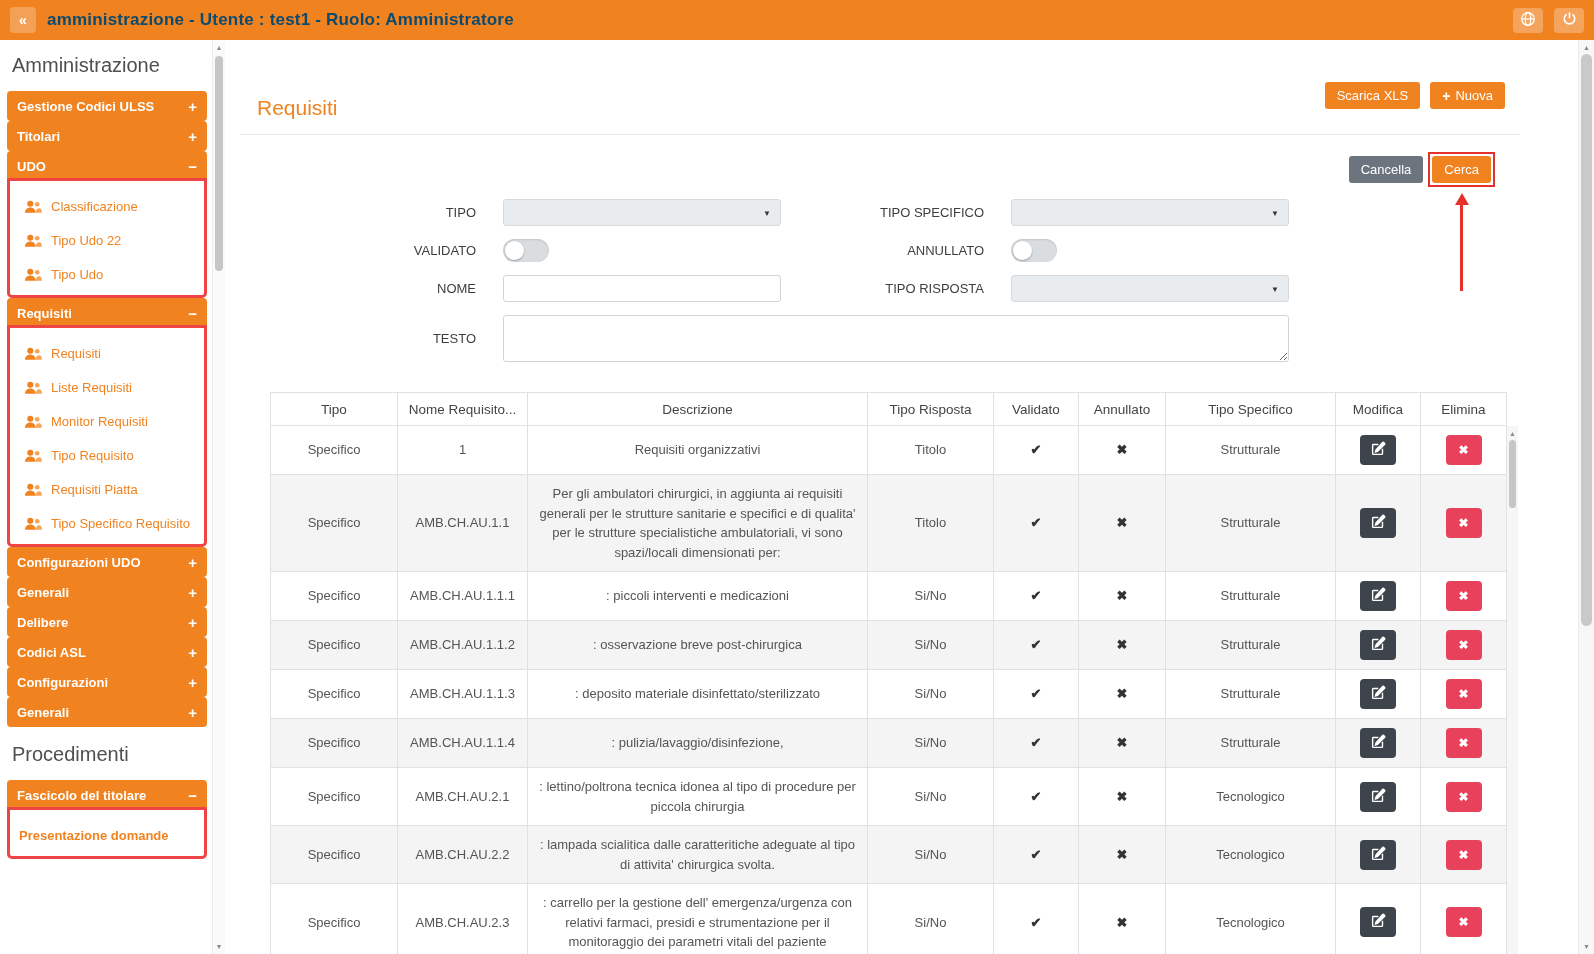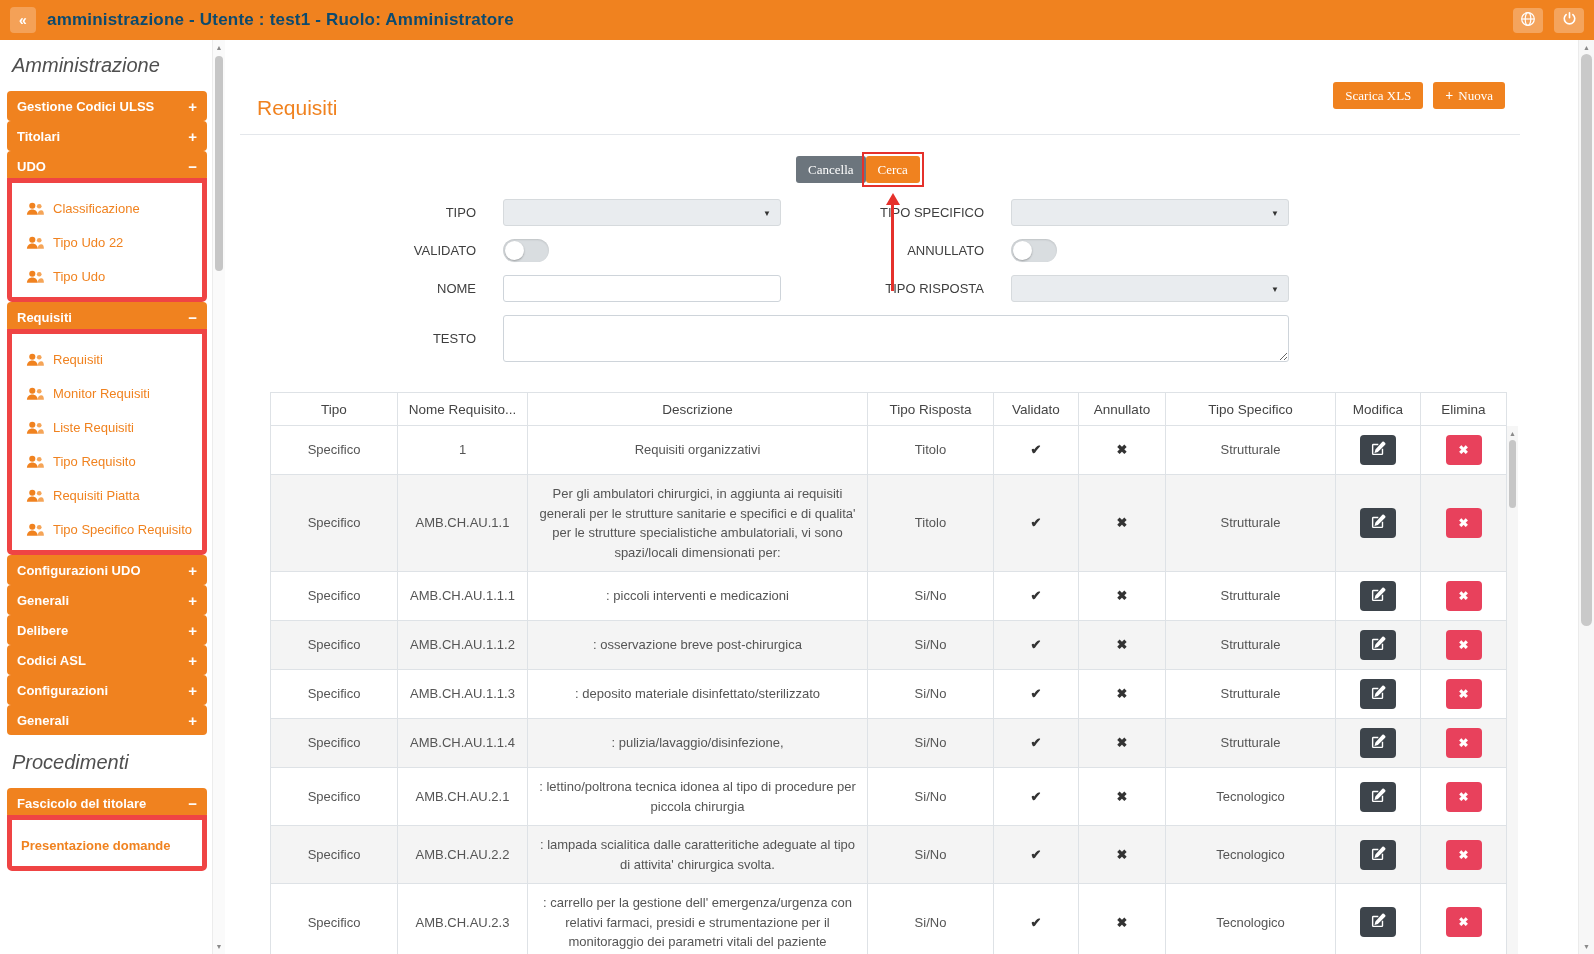--- a/index.html
+++ b/index.html
@@ -11,47 +11,47 @@
   .collapse-btn { width: 26px; height: 26px; border: none; border-radius: 4px; background: rgba(255,255,255,.25); color: #fff; font-size: 14px; font-weight: bold; cursor: pointer; line-height: 1; font-family: inherit; }
   .topbar-title { color: #0c4a6e; font-size: 17px; font-weight: bold; letter-spacing: .2px; }
   .topbar-spacer { flex: 1; }
   .topbar-icon-btn { width: 30px; height: 25px; border: none; border-radius: 4px; background: rgba(255,255,255,.28); display: flex; align-items: center; justify-content: center; cursor: pointer; }
 
   
   .frame { position: absolute; top: 40px; left: 0; right: 0; bottom: 0; display: flex; }
 
   
   .sidebar { width: 212px; padding: 12px 5px 0 7px; overflow: hidden; flex: none; }
-  .side-heading { font-size: 20px; color: #4f4f4f; margin: 2px 0 14px 5px; font-weight: 400; font-style: italic; }
+  .side-heading { font-size: 20px; color: #4f4f4f; margin: 2px 0 14px 5px; font-weight: 400; }
   .side-heading.proc { margin-top: 16px; }
   .side-section { }
   .side-btn { width: 100%; height: 30px; border: none; border-radius: 4px; background: #f0821f; color: #fff; font-weight: bold; font-size: 13px; display: flex; align-items: center; justify-content: space-between; padding: 0 10px; cursor: pointer; font-family: inherit; }
   .side-btn-toggle { font-size: 15px; font-weight: bold; }
-  .side-children { border: 5px solid #ef4444; border-radius: 0 0 5px 5px; margin-top: -3px; padding: 8px 0 4px 0; background: #fff; position: relative; z-index: 0; }
+  .side-children { border: 3px solid #ef4444; border-radius: 0 0 5px 5px; margin-top: -3px; padding: 8px 0 4px 0; background: #fff; position: relative; z-index: 0; }
   .side-child { display: flex; align-items: center; gap: 9px; height: 34px; padding-left: 14px; color: #f0821f; font-size: 13px; cursor: pointer; }
   .side-child.plain { padding-left: 9px; font-weight: bold; }
   .person-icon svg { display: block; }
 
   .sb-scroll { width: 13px; flex: none; background: #fafafa; border-left: 1px solid #ececec; position: relative; }
   .scroll-arr { position: absolute; left: 0; width: 100%; text-align: center; font-size: 7px; color: #8a8a8a; cursor: pointer; }
   .scroll-arr.up { top: 4px; } .scroll-arr.down { bottom: 4px; }
   .sb-scroll .thumb { position: absolute; left: 2px; top: 16px; width: 8px; height: 215px; border-radius: 4px; background: #c6c6c6; cursor: pointer; }
 
   
   .main { flex: 1; position: relative; overflow: hidden; background: #fff; }
   .page-head { display: flex; align-items: flex-start; padding: 42px 73px 0 32px; }
   .page-title { color: #f0821f; font-size: 21px; font-weight: 400; margin-top: 14px; }
   .head-actions { margin-left: auto; display: flex; gap: 10px; }
-  .btn { border: none; border-radius: 3px; color: #fff; font-size: 13px; font-family: Liberation Serif, serif; height: 27px; padding: 0 12px; cursor: pointer; display: inline-flex; align-items: center; gap: 5px; white-space: nowrap; }
+  .btn { border: none; border-radius: 3px; color: #fff; font-size: 13px; font-family: Liberation Sans, sans-serif; height: 27px; padding: 0 12px; cursor: pointer; display: inline-flex; align-items: center; gap: 5px; white-space: nowrap; }
   .btn.orange { background: #f0821f; }
   .btn.gray { background: #6c757d; }
   .plus-glyph { font-weight: bold; font-size: 14px; }
   .head-divider { border: none; border-top: 1px solid #e4e7eb; margin: 14px 58px 0 15px; }
 
-  .actions-row { display: flex; justify-content: center; padding: 21px 73px 0 0; }
+  .actions-row { display: flex; justify-content: flex-end; gap: 9px; padding: 21px 73px 0 0; }
   .cerca-wrap { position: relative; margin-right: 14px; }
   .annot-box { position: absolute; inset: -4px; border: 2px solid #e5312b; pointer-events: none; }
   .annot-arrow { position: absolute; top: calc(100% + 10px); left: 50%; transform: translateX(-50%); display: flex; flex-direction: column; align-items: center; z-index: 6; pointer-events: none; }
   .annot-head { width: 0; height: 0; border-left: 7px solid transparent; border-right: 7px solid transparent; border-bottom: 12px solid #e5312b; }
   .annot-line { width: 3.5px; height: 86px; background: #e5312b; }
 
   
   .filters { display: grid; grid-template-columns: 211px 278px 176px 278px; column-gap: 27px; row-gap: 13px; margin: 16px 0 0 40px; align-items: center; }
   .f-label { text-align: right; font-size: 13px; color: #3e3e3e; }
   .f-select { position: relative; height: 27px; background: #e9ecef; border: 1px solid #d6dadd; border-radius: 3px; cursor: pointer; }
@@ -189,33 +189,33 @@
 
   <div class="side-child">
     <span class="person-icon">
       <svg width="18" height="15" viewBox="0 0 20 16">
         <circle cx="7" cy="5" r="3.4" fill="#f0821f"></circle>
         <path d="M1 15c0-3.6 2.7-6 6-6s6 2.4 6 6z" fill="#f0821f"></path>
         <circle cx="14.7" cy="5.5" r="2.6" fill="#f5a558"></circle>
         <path d="M12.7 15c.2-3 1.9-5 4.4-5 1.6 0 2.8 1.4 2.8 5z" fill="#f5a558"></path>
       </svg>
     </span>
+    <span class="side-child-label">Liste Requisiti</span>
+  </div>
+
+  <div class="side-child">
+    <span class="person-icon">
+      <svg width="18" height="15" viewBox="0 0 20 16">
+        <circle cx="7" cy="5" r="3.4" fill="#f0821f"></circle>
+        <path d="M1 15c0-3.6 2.7-6 6-6s6 2.4 6 6z" fill="#f0821f"></path>
+        <circle cx="14.7" cy="5.5" r="2.6" fill="#f5a558"></circle>
+        <path d="M12.7 15c.2-3 1.9-5 4.4-5 1.6 0 2.8 1.4 2.8 5z" fill="#f5a558"></path>
+      </svg>
+    </span>
     <span class="side-child-label">Monitor Requisiti</span>
-  </div>
-
-  <div class="side-child">
-    <span class="person-icon">
-      <svg width="18" height="15" viewBox="0 0 20 16">
-        <circle cx="7" cy="5" r="3.4" fill="#f0821f"></circle>
-        <path d="M1 15c0-3.6 2.7-6 6-6s6 2.4 6 6z" fill="#f0821f"></path>
-        <circle cx="14.7" cy="5.5" r="2.6" fill="#f5a558"></circle>
-        <path d="M12.7 15c.2-3 1.9-5 4.4-5 1.6 0 2.8 1.4 2.8 5z" fill="#f5a558"></path>
-      </svg>
-    </span>
-    <span class="side-child-label">Liste Requisiti</span>
   </div>
 
   <div class="side-child">
     <span class="person-icon">
       <svg width="18" height="15" viewBox="0 0 20 16">
         <circle cx="7" cy="5" r="3.4" fill="#f0821f"></circle>
         <path d="M1 15c0-3.6 2.7-6 6-6s6 2.4 6 6z" fill="#f0821f"></path>
         <circle cx="14.7" cy="5.5" r="2.6" fill="#f5a558"></circle>
         <path d="M12.7 15c.2-3 1.9-5 4.4-5 1.6 0 2.8 1.4 2.8 5z" fill="#f5a558"></path>
       </svg>

